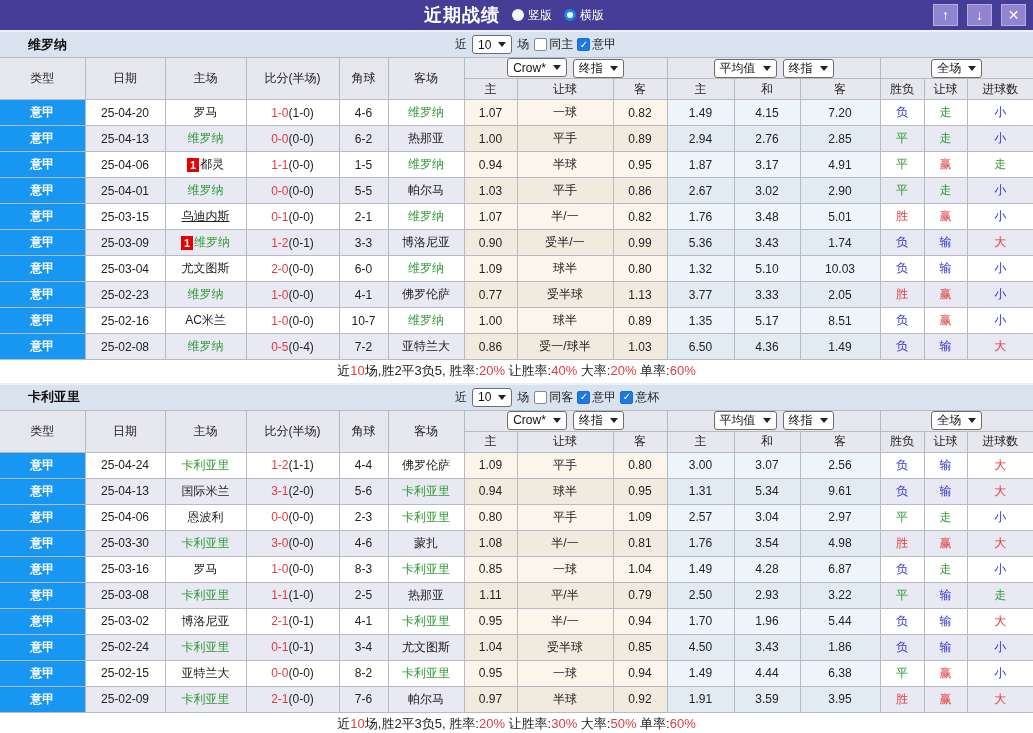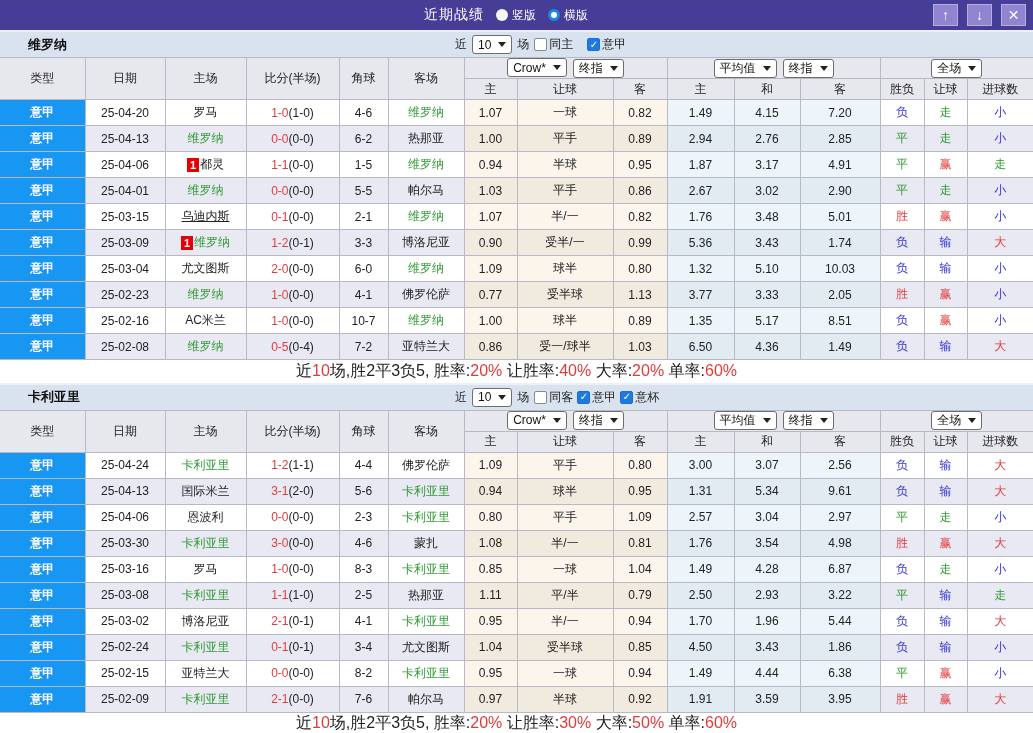--- a/index.html
+++ b/index.html
@@ -1,21 +1,21 @@
 <!DOCTYPE html>
 <html><head>
 <meta charset="utf-8">
 <style>
   * { box-sizing: border-box; }
   body { margin:0; width:1033px; background:#eef0f6; font-family:"Liberation Sans","DejaVu Sans",sans-serif; }
 
   
   .titlebar { height:30px; background:#463d96; display:flex; align-items:center; color:#fff; }
   .tb-spacer { width:424px; }
-  .tb-title { font-weight:normal; font-size:14px; letter-spacing:1px; }
+  .tb-title { font-weight:bold; font-size:18px; letter-spacing:1px; }
   .rlab { display:inline-flex; align-items:center; gap:4px; font-size:12px; margin-left:12px; cursor:pointer; }
   .radio { width:12px; height:12px; border-radius:50%; background:#f5f5f5; }
   .radio.on { background:#fff; border:3px solid #1a86e8; }
   .tb-btns { margin-left:auto; display:flex; gap:9px; padding-right:7px; }
   .tb-btn { width:25px; height:22px; background:#9185d2; border:1px solid #b6addf; display:flex; align-items:center; justify-content:center; color:#fff; font-weight:bold; font-size:14px; cursor:pointer; }
 
   
   .teambar { height:25px; background:#d9e3f0; position:relative; display:flex; align-items:center; margin-top:2px; }
   .team-name { font-weight:bold; font-size:13px; color:#111; margin-left:28px; }
   .controls { position:absolute; left:455px; display:flex; align-items:center; gap:5px; font-size:12px; color:#222; }
@@ -34,21 +34,21 @@
   .grid th:last-child, .grid td:last-child { border-right:none; }
   .grid thead th { background:#e7e7ee; font-weight:400; height:21px; }
   .grid thead .sel { margin:0 3px; }
   .grid tbody td { height:26px; }
   .grid tbody tr.alt td { background:#e9e9f4; }
   .grid tbody tr td.crm { background:#fbf5ec; }
   .grid tbody tr.alt td.crm { background:#f1eadf; }
   .grid tbody tr td.blu { background:#edf5fa; }
   .grid tbody tr.alt td.blu { background:#e2eaf2; }
   .grid tbody tr td.lg { background:#1897f2; color:#fff; font-weight:600; }
-  .grid tfoot td { border:none; background:#fff; height:23px; font-size:16px; text-align:center; }
+  .grid tfoot td { border:none; background:#fff; height:23px; font-size:13px; text-align:center; }
   .summary span { white-space:pre; }
   .summary .red { color:#e03c3c; }
 
   .ft { color:#e03c3c; }
   .ht { color:#222; }
   .tgreen { color:#2f9933; }
   .tlink { text-decoration:underline; cursor:pointer; }
   .redcard { display:inline-block; min-width:12px; height:14px; line-height:14px; background:#e60000; color:#fff; font-size:11px; font-weight:bold; margin-right:1px; padding:0 1px; vertical-align:middle; }
 </style>
 <style>.res-red{color:#e03c3c}.res-green{color:#2f9933}.res-blue{color:#3434d3}</style></head>
@@ -83,21 +83,21 @@
   <section>
     <div class="teambar">
       <span class="team-name">维罗纳</span>
       <div class="controls">
         <span>近</span>
         <span class="sel">
           <span>10</span>
           <span class="caret"></span>
         </span>
         <span>场</span>
-        <span style="display:inline-flex;gap:14px">
+        <span style="display:inline-flex;gap:4px">
             <label class="chk">
               <span class="cb"></span>
               <span>同主</span>
             </label>
             <label class="chk">
               <span class="cb on">✓</span>
               <span>意甲</span>
             </label>
           </span>
       </div>

